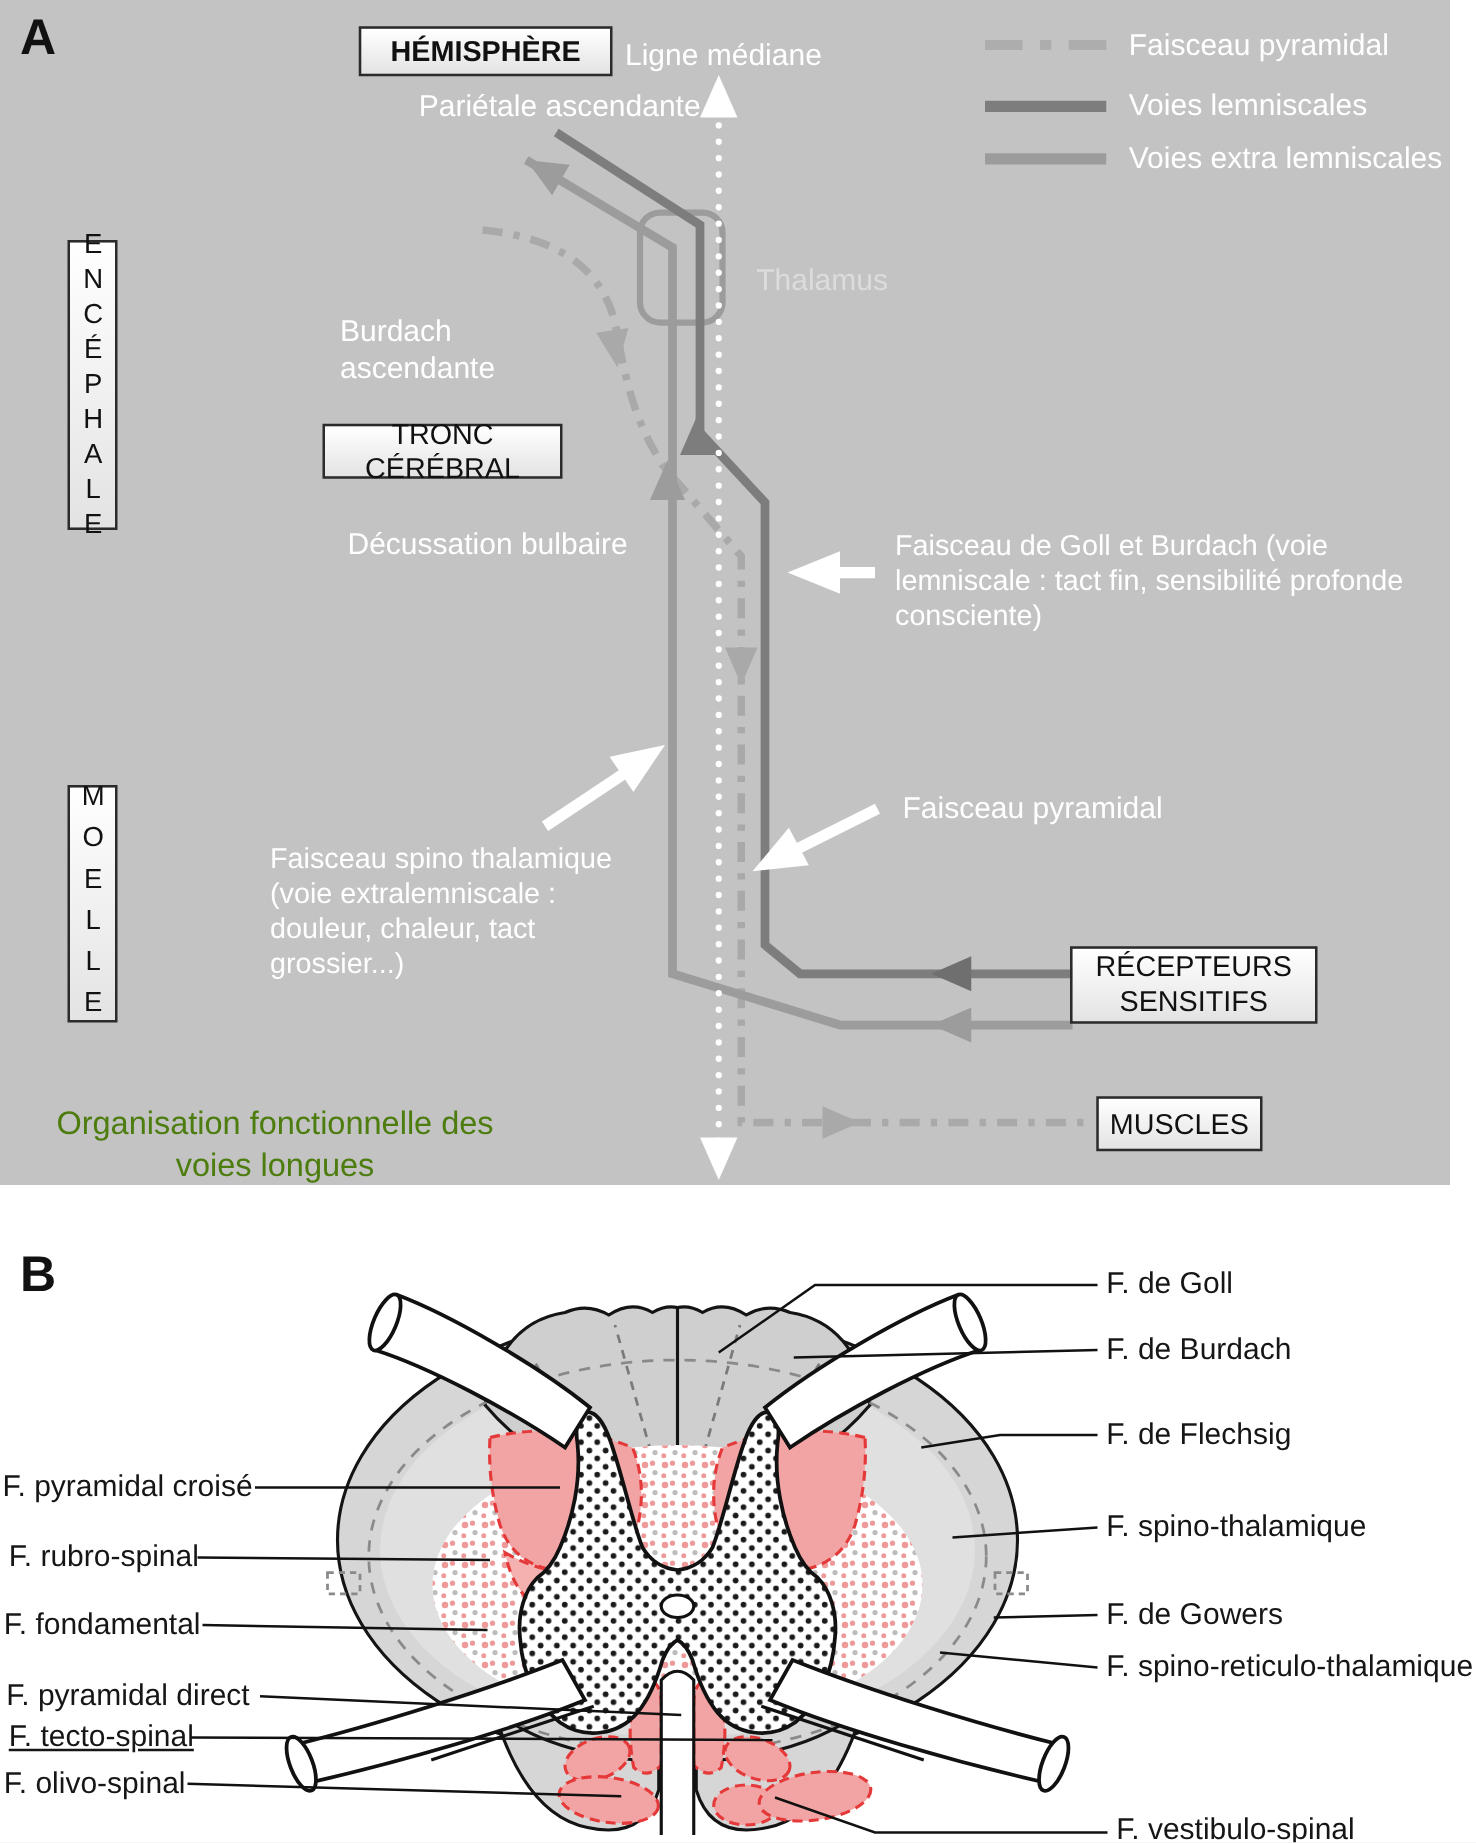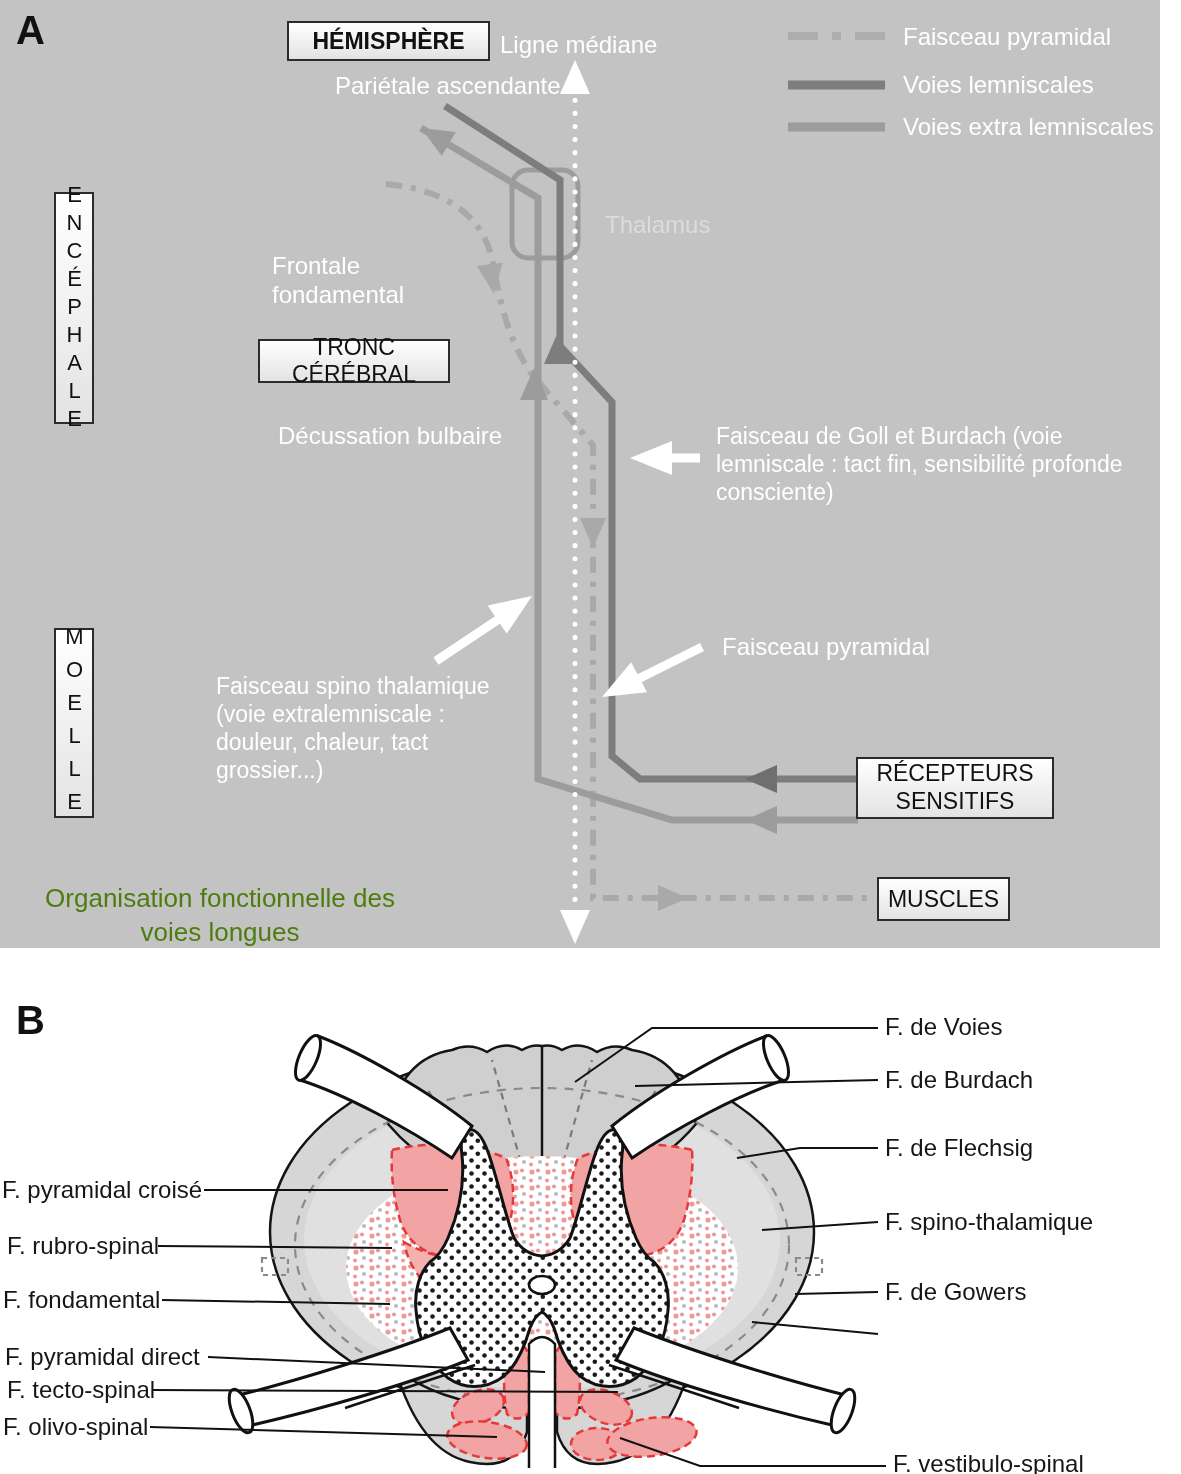--- a/index.html
+++ b/index.html
@@ -183,21 +183,21 @@
 
   <div class="abs box" style="left:287px;top:21px;width:203px;height:40px;font-weight:bold;">HÉMISPHÈRE</div>
 
   <div class="abs wtext" style="left:500px;top:30px;">Ligne médiane</div>
   <div class="abs wtext" style="left:335px;top:71px;">Pariétale ascendante</div>
 
   <div class="abs box vbox" style="left:54px;top:192px;width:40px;height:232px;">
     <span class="vspan sp-enc">ENCÉPHALE</span>
   </div>
 
-  <div class="abs wtext" style="left:272px;top:251px;width:175px;">Frontale fondamental</div>
+  <div class="abs wtext" style="left:272px;top:251px;width:175px;">Burdach ascendante</div>
 
   <div class="abs box" style="left:258px;top:339px;width:192px;height:44px;">TRONC CÉRÉBRAL</div>
 
   <div class="abs wtext" style="left:605px;top:210px;color:#dcdcdc;">Thalamus</div>
 
   <div class="abs wtext" style="left:278px;top:421px;">Décussation bulbaire</div>
 
   <div class="abs wtext small" style="left:716px;top:422px;width:408px;">Faisceau de Goll et Burdach (voie lemniscale : tact fin, sensibilité profonde consciente)</div>
 
   <div class="abs box vbox" style="left:54px;top:628px;width:40px;height:190px;">
@@ -213,26 +213,27 @@
   <div class="abs box" style="left:877px;top:877px;width:133px;height:44px;">MUSCLES</div>
 
   <div class="abs caption" style="left:15px;top:882px;width:410px;">Organisation fonctionnelle des voies longues</div>
 
   <div class="abs legend-label" style="left:903px;top:23px;">Faisceau pyramidal</div>
   <div class="abs legend-label" style="left:903px;top:71px;">Voies lemniscales</div>
   <div class="abs legend-label" style="left:903px;top:113px;">Voies extra lemniscales</div>
 
   <div class="abs marker" style="left:16px;top:998px;">B</div>
 
-  <div class="abs blabel" style="left:885px;top:1013px;">F. de Voies</div>
+  <div class="abs blabel" style="left:885px;top:1013px;">F. de Goll</div>
   <div class="abs blabel" style="left:885px;top:1066px;">F. de Burdach</div>
   <div class="abs blabel" style="left:885px;top:1134px;">F. de Flechsig</div>
   <div class="abs blabel" style="left:885px;top:1208px;">F. spino-thalamique</div>
   <div class="abs blabel" style="left:885px;top:1278px;">F. de Gowers</div>
+  <div class="abs blabel" style="left:885px;top:1320px;">F. spino-reticulo-thalamique</div>
 
   <div class="abs blabel" style="left:2px;top:1176px;">F. pyramidal croisé</div>
   <div class="abs blabel" style="left:7px;top:1232px;">F. rubro-spinal</div>
   <div class="abs blabel" style="left:3px;top:1286px;">F. fondamental</div>
   <div class="abs blabel" style="left:5px;top:1343px;">F. pyramidal direct</div>
-  <div class="abs blabel" style="left:7px;top:1376px;">F. tecto-spinal</div>
+  <div class="abs blabel" style="left:7px;top:1376px;text-decoration:underline;">F. tecto-spinal</div>
   <div class="abs blabel" style="left:3px;top:1413px;">F. olivo-spinal</div>
   <div class="abs blabel" style="left:893px;top:1450px;">F. vestibulo-spinal</div>
 </div>
 
 </body></html>

